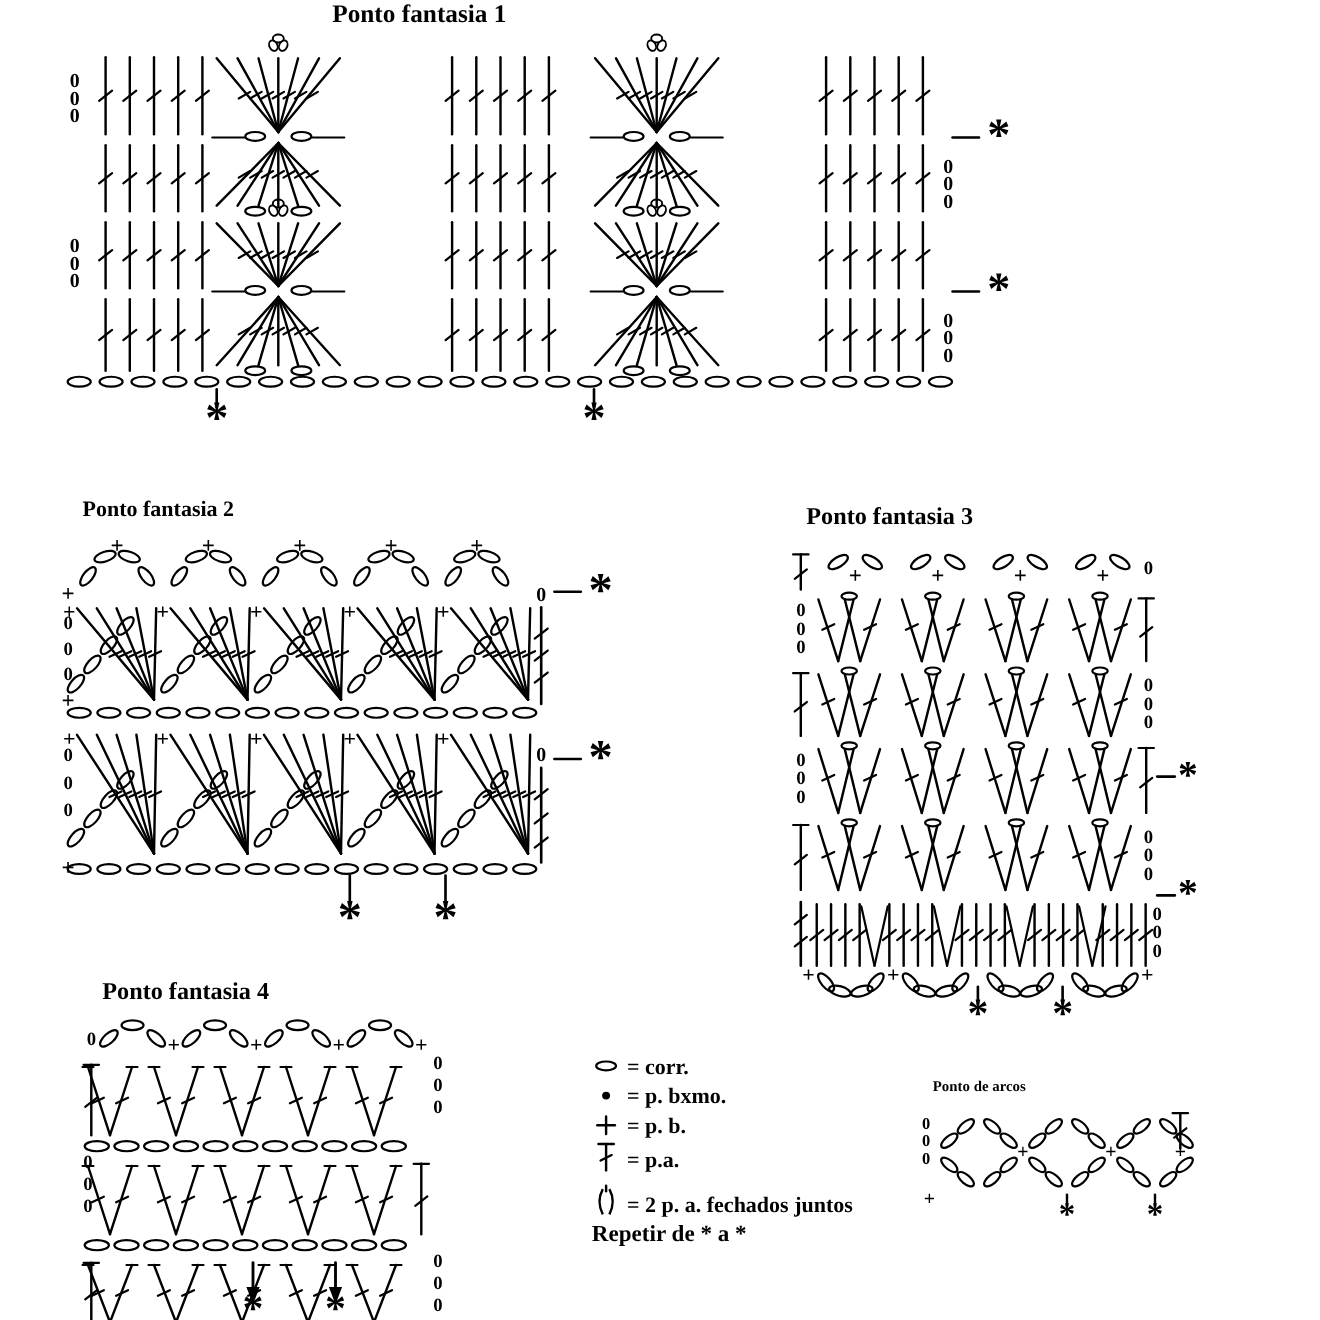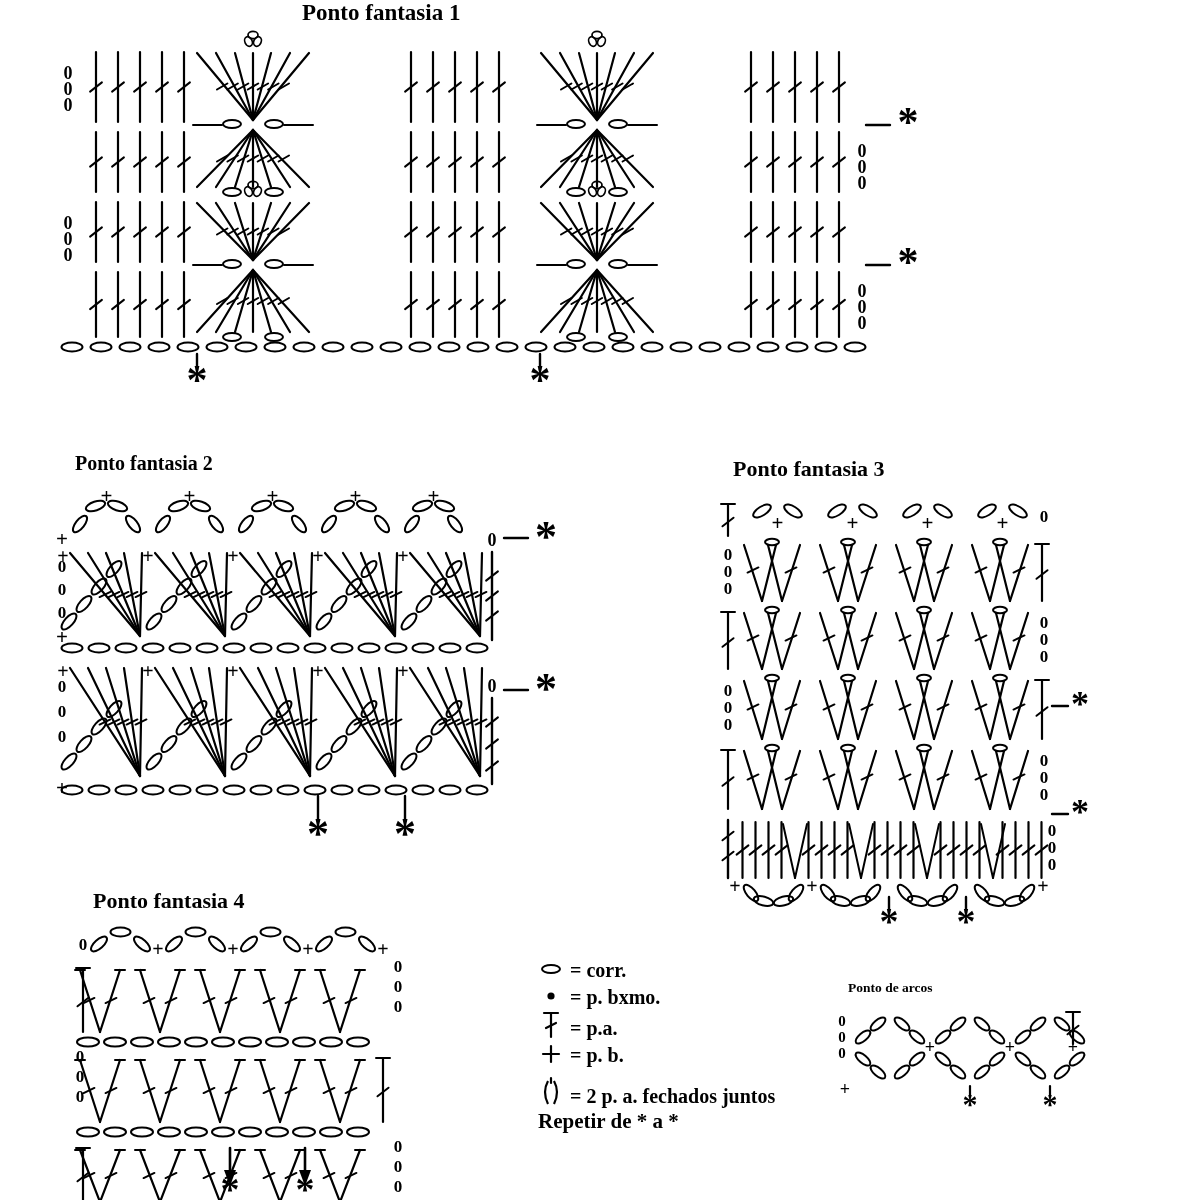--- a/index.html
+++ b/index.html
@@ -1032,36 +1032,36 @@
         <div class="legend-row">
           <span class="legend-symbol">
             <svg width="26" height="26">
               <circle cx="13" cy="13" r="3.6" fill="#000"></circle>
             </svg>
           </span>
           <span class="legend-label">= p. bxmo.</span>
         </div>
         <div class="legend-row">
           <span class="legend-symbol">
+            <svg width="26" height="26">
+              <line x1="13" y1="5" x2="13" y2="21" stroke="#000" stroke-width="2.2" stroke-linecap="round"></line>
+              <line x1="5" y1="13" x2="21" y2="13" stroke="#000" stroke-width="2.2" stroke-linecap="round"></line>
+            </svg>
+          </span>
+          <span class="legend-label">= p. b.</span>
+        </div>
+        <div class="legend-row">
+          <span class="legend-symbol">
             <svg width="26" height="30">
               <line x1="13" y1="3" x2="13" y2="27" stroke="#000" stroke-width="2.2" stroke-linecap="round"></line>
               <line x1="6" y1="3" x2="20" y2="3" stroke="#000" stroke-width="2.2" stroke-linecap="round"></line>
               <line x1="8" y1="18" x2="18" y2="13" stroke="#000" stroke-width="2.2" stroke-linecap="round"></line>
             </svg>
           </span>
           <span class="legend-label">= p.a.</span>
-        </div>
-        <div class="legend-row">
-          <span class="legend-symbol">
-            <svg width="26" height="26">
-              <line x1="13" y1="5" x2="13" y2="21" stroke="#000" stroke-width="2.2" stroke-linecap="round"></line>
-              <line x1="5" y1="13" x2="21" y2="13" stroke="#000" stroke-width="2.2" stroke-linecap="round"></line>
-            </svg>
-          </span>
-          <span class="legend-label">= p. b.</span>
         </div>
         <div class="legend-row cluster">
           <span class="legend-symbol">
             <svg width="26" height="32">
               <path d="M10,5 Q4,16 10,28" fill="none" stroke="#000" stroke-width="2.2"></path>
               <path d="M16,5 Q22,16 16,28" fill="none" stroke="#000" stroke-width="2.2"></path>
               <line x1="13" y1="2" x2="13" y2="7" stroke="#000" stroke-width="2.2" stroke-linecap="round"></line>
             </svg>
           </span>
           <span class="legend-label">= 2 p. a. fechados juntos</span>

